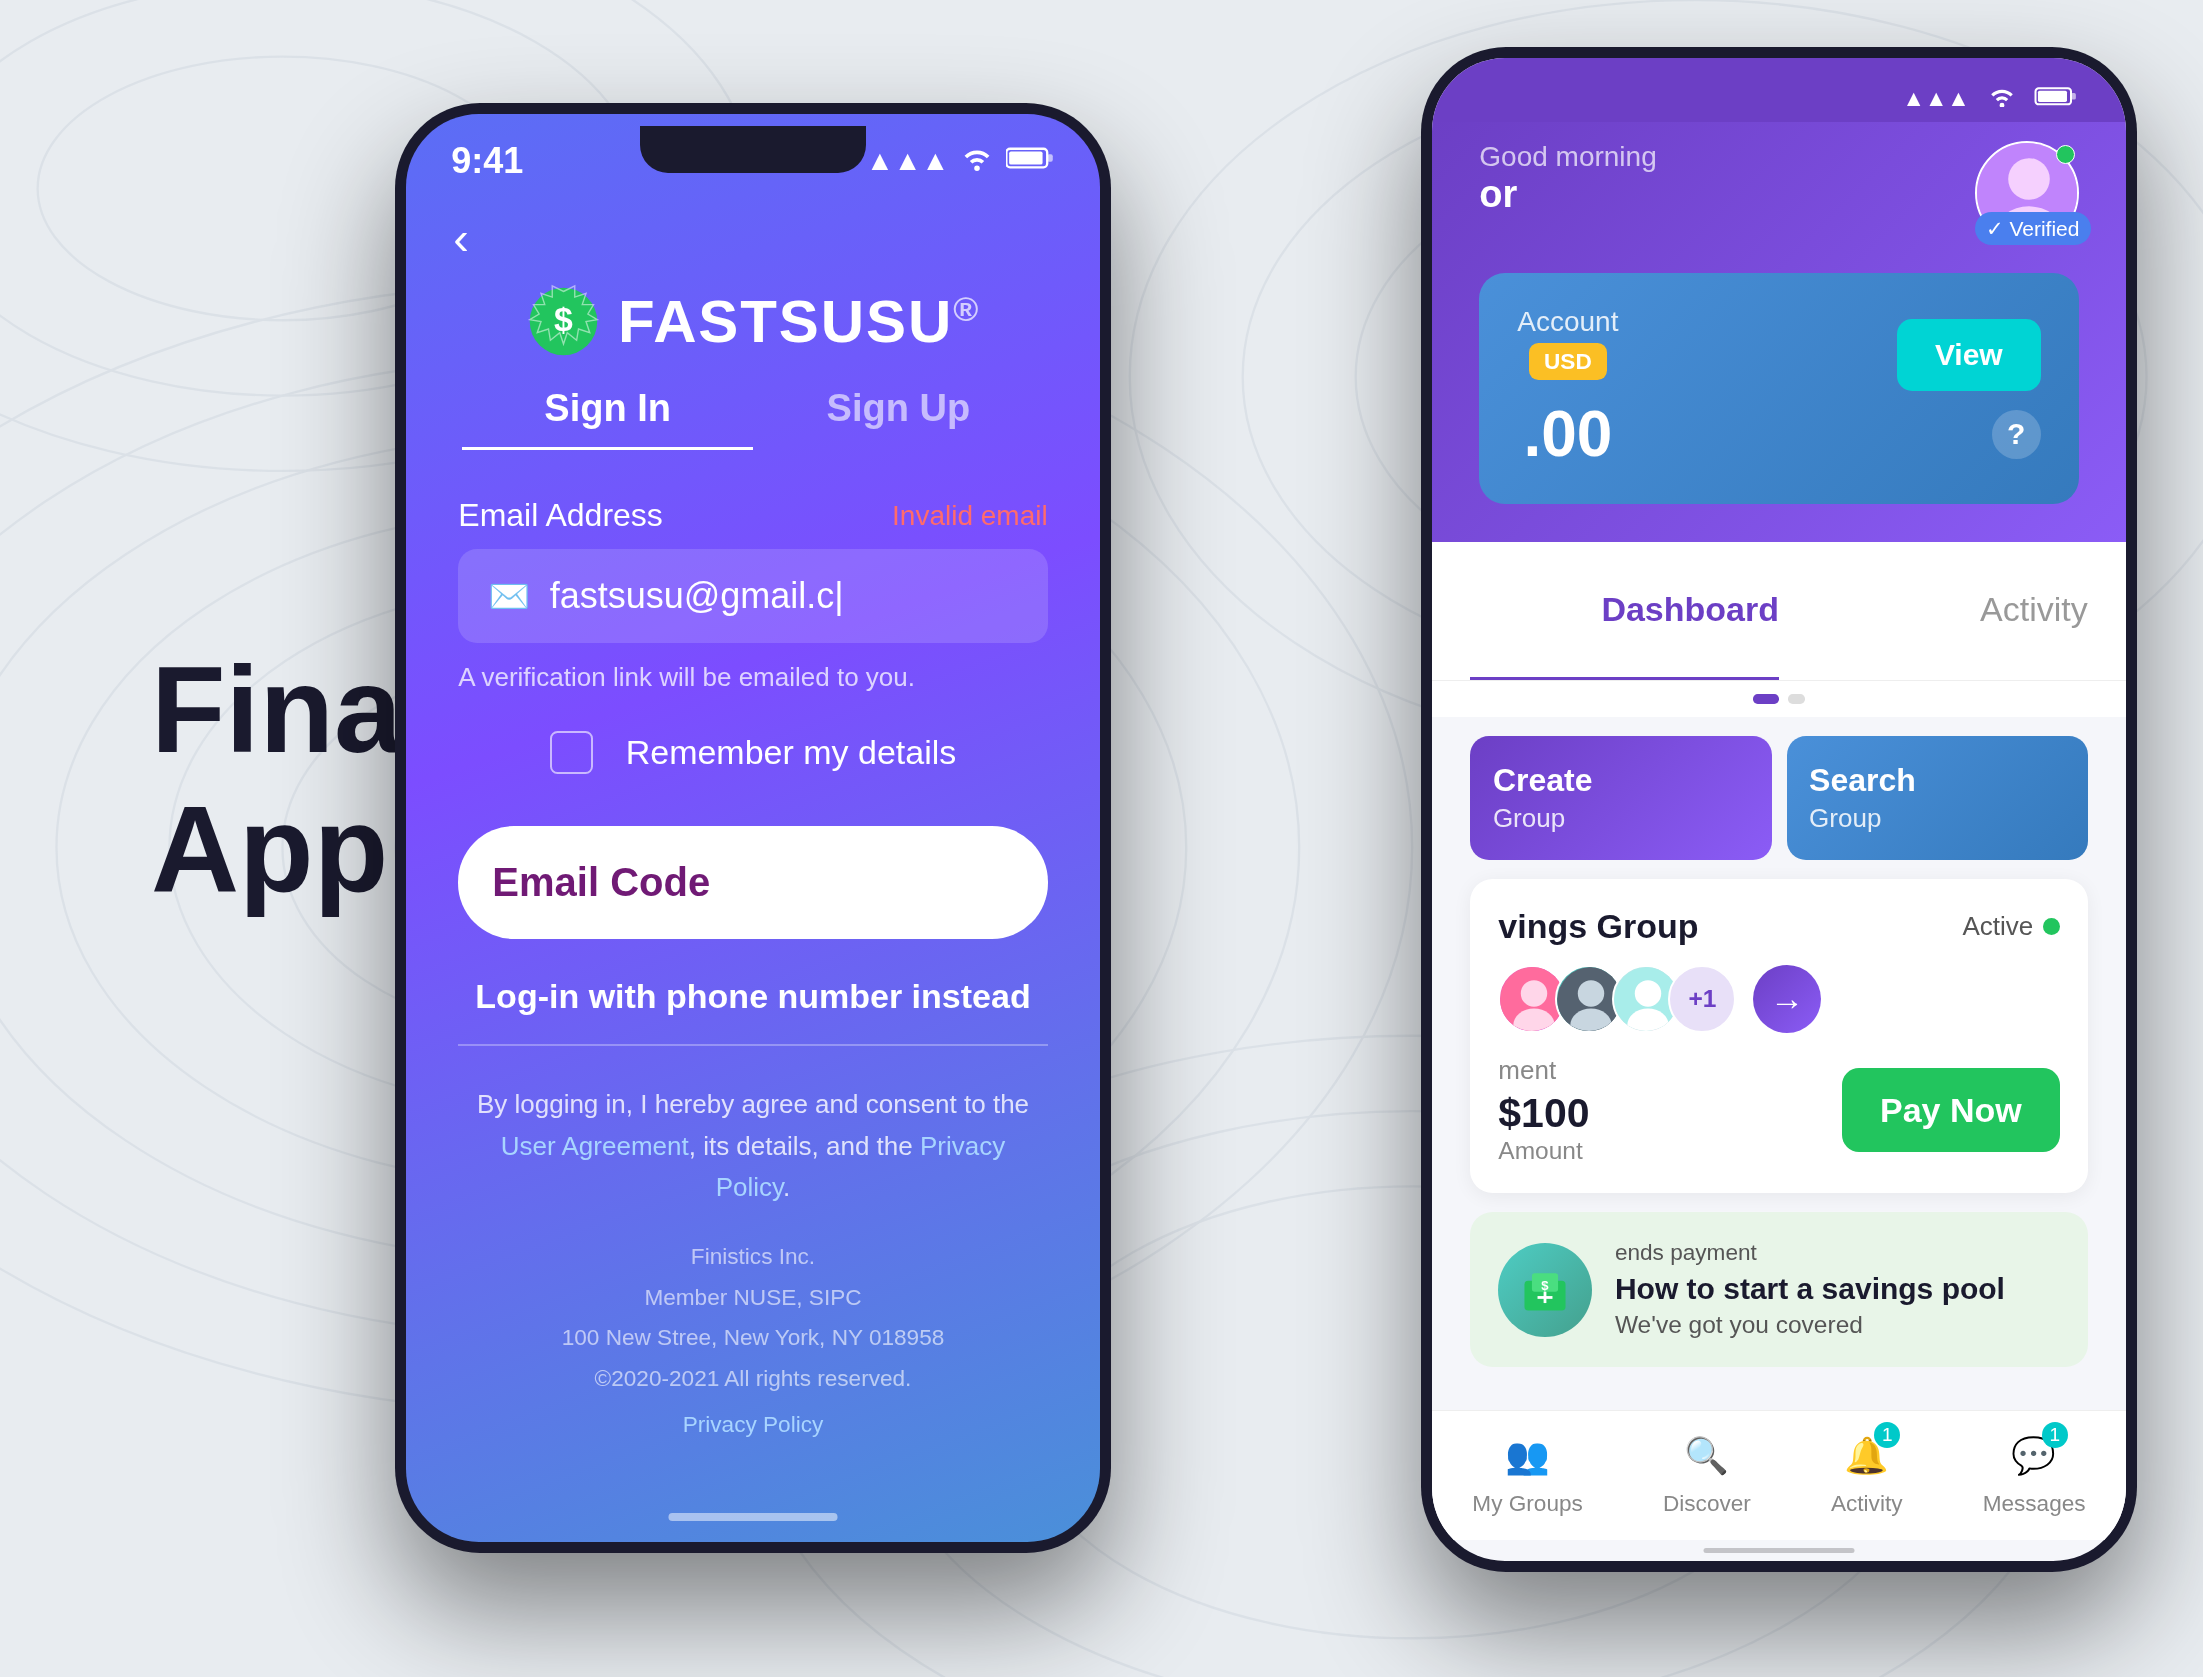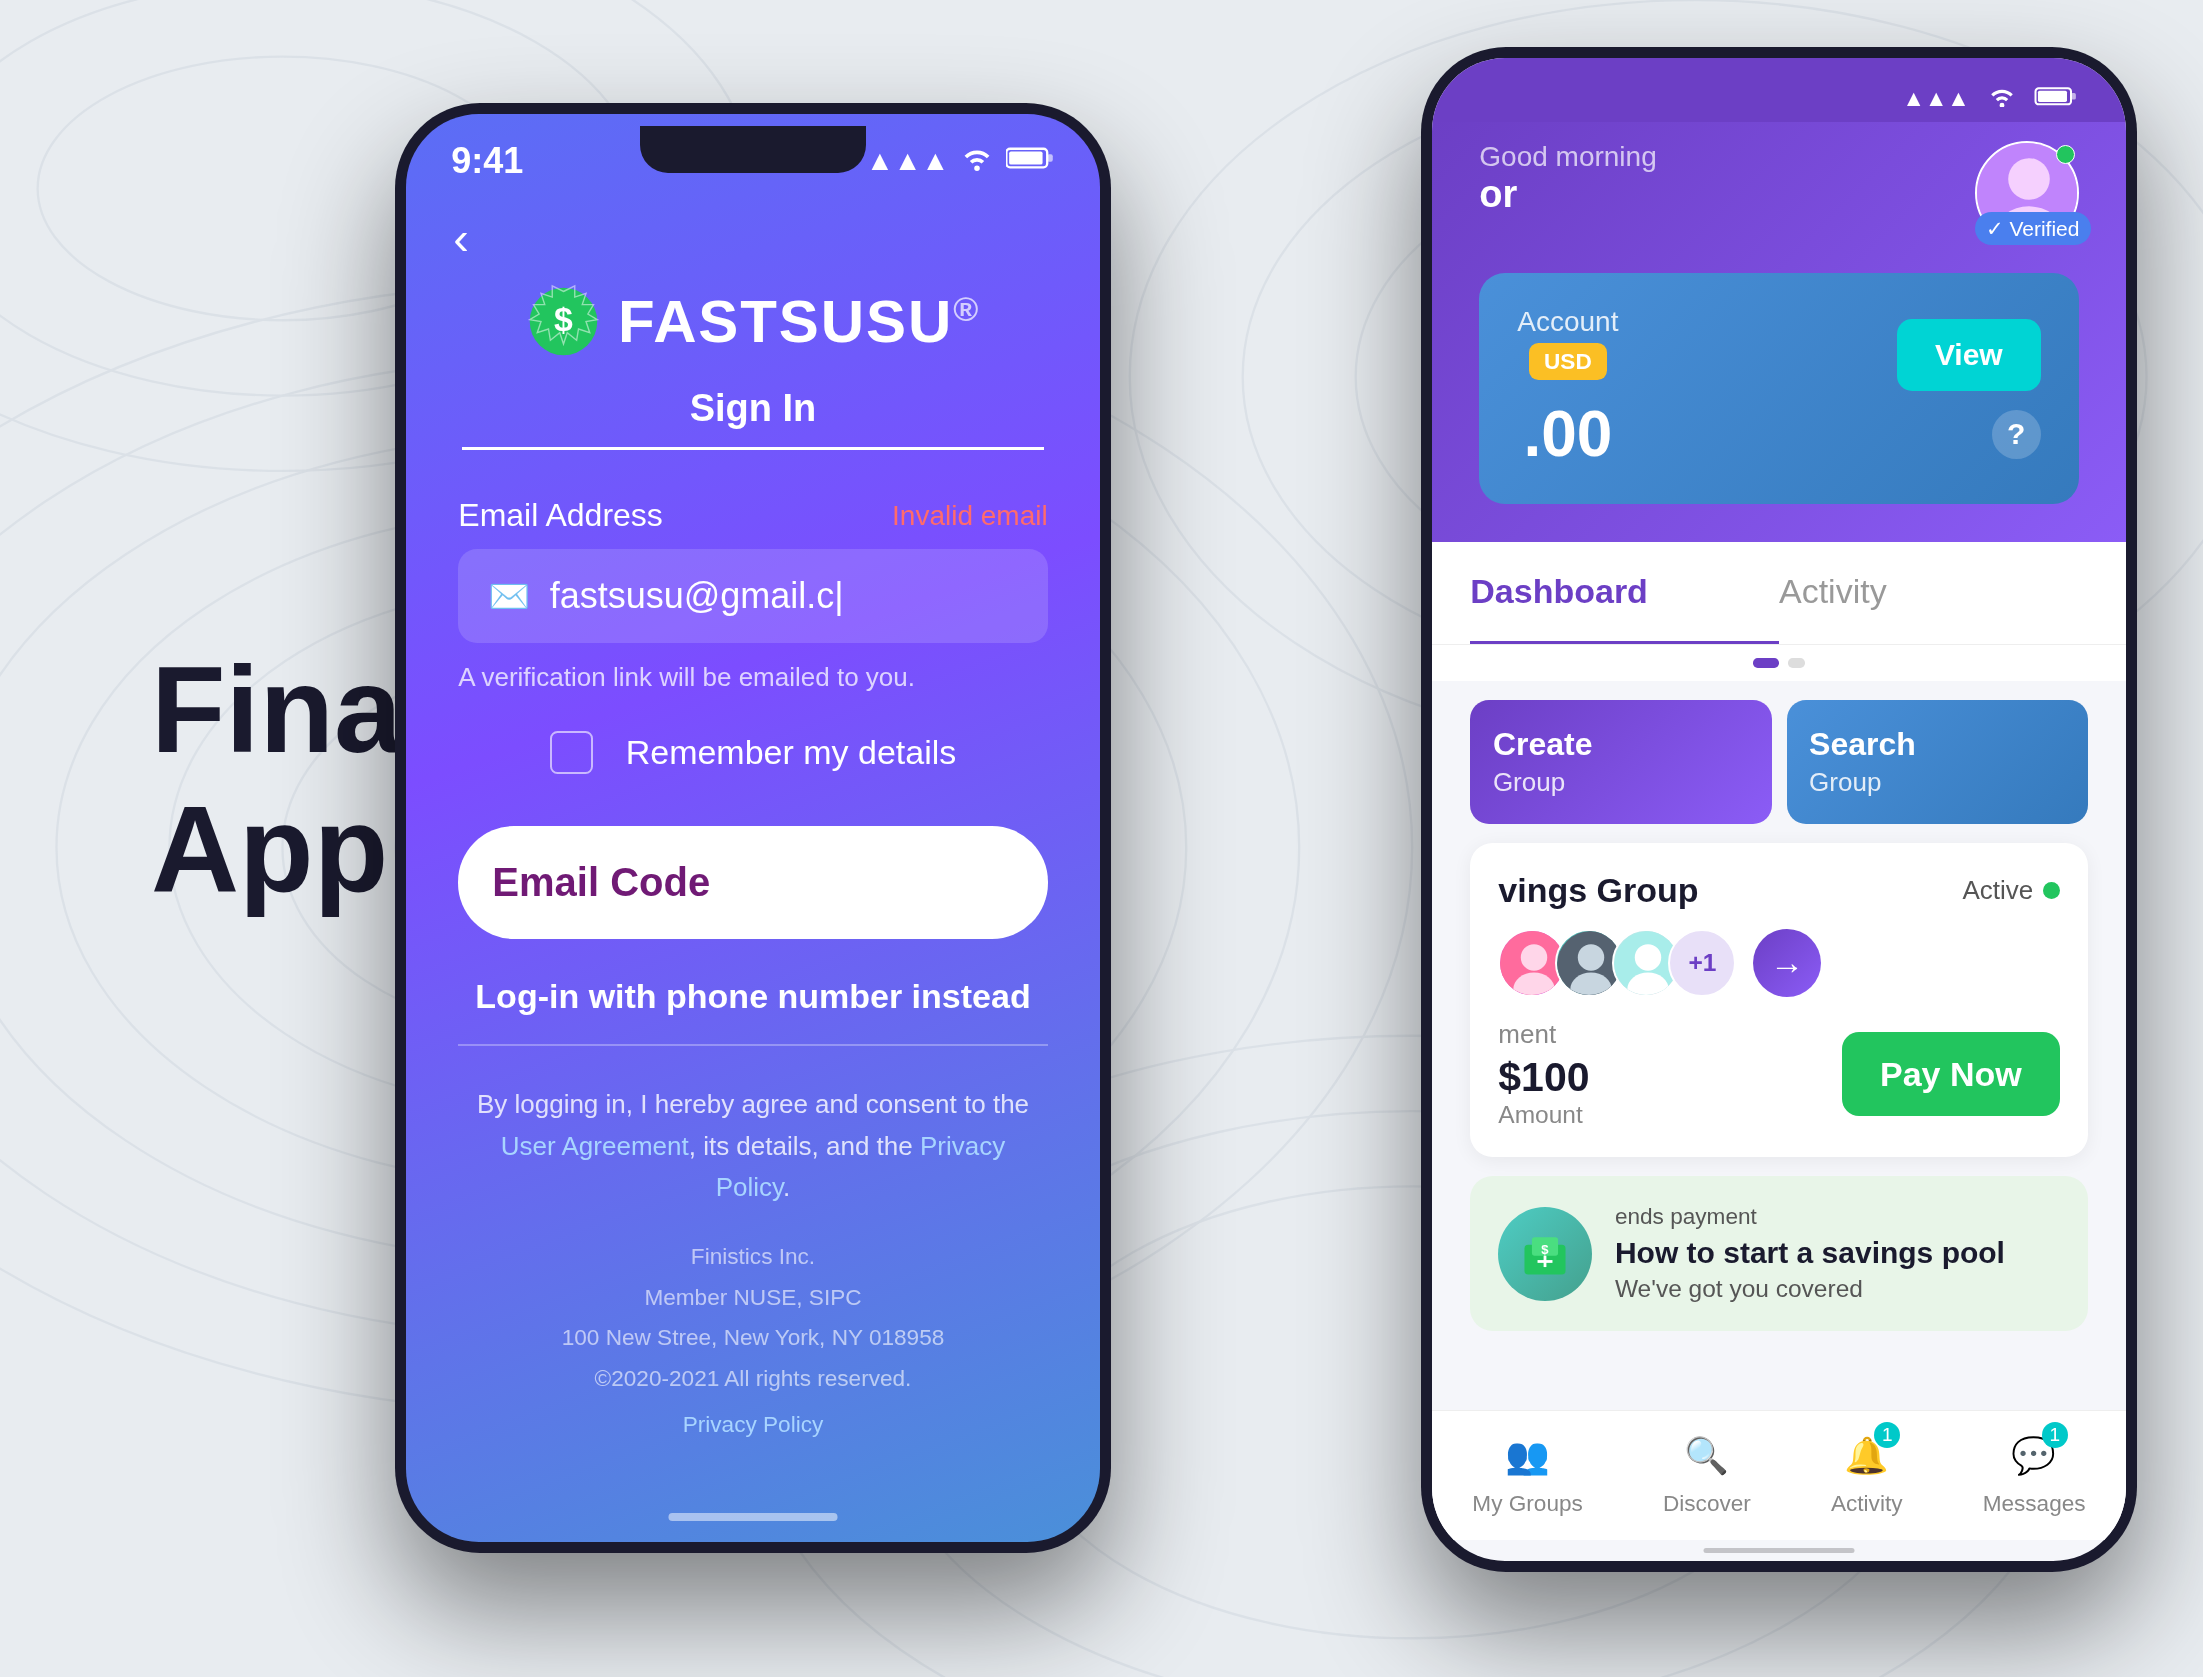--- a/index.html
+++ b/index.html
@@ -446,22 +446,22 @@
 
     
     .dash-tabs {
       display: flex;
       background: white;
       padding: 0 38px;
       border-bottom: 0.9px solid #eee;
     }
     .dash-tab {
       flex: 1;
-      text-align: left;
-      padding: 30px 0;
+      text-align: right;
+      padding: 48px 0;
       font-size: 34px;
       color: #999;
       cursor: pointer;
     }
     .dash-tab.active {
       color: #6c3fc5;
       font-weight: 700;
       border-bottom: 3.8px solid #6c3fc5;
     }
 
@@ -785,20 +785,21 @@
           <text x="40" y="50" font-size="36" text-anchor="middle" fill="white" font-weight="900">$</text>
           <path d="M40 8 L52 2 L52 14 L64 10 L60 22 L72 22 L66 32 L76 38 L64 40 L68 52 L56 48 L54 60 L44 52 L40 64 L36 52 L26 60 L24 48 L12 52 L16 40 L4 38 L14 32 L8 22 L20 22 L16 10 L28 14 L28 2 Z" fill="none" stroke="white" stroke-width="1.5" opacity="0.5"></path>
         </svg>
         <span class="logo-text">
           <span>FASTSUSU</span><span style="font-size:34px;vertical-align:super;color:rgba(255,255,255,0.7)">®</span>
         </span>
       </div>
 
       <div class="auth-tabs">
         <div class="auth-tab active">Sign In</div>
+        <div class="auth-tab inactive">Sign Up</div>
       </div>
 
       <div class="form-area">
         <div class="field-label-row">
           <span class="field-label">Email Address</span>
           <span class="field-error">Invalid email</span>
         </div>
         <div class="input-wrapper">
           <span class="input-icon">✉️</span>
           <input class="input-field" type="email" value="fastsusu@gmail.c|" style="">

